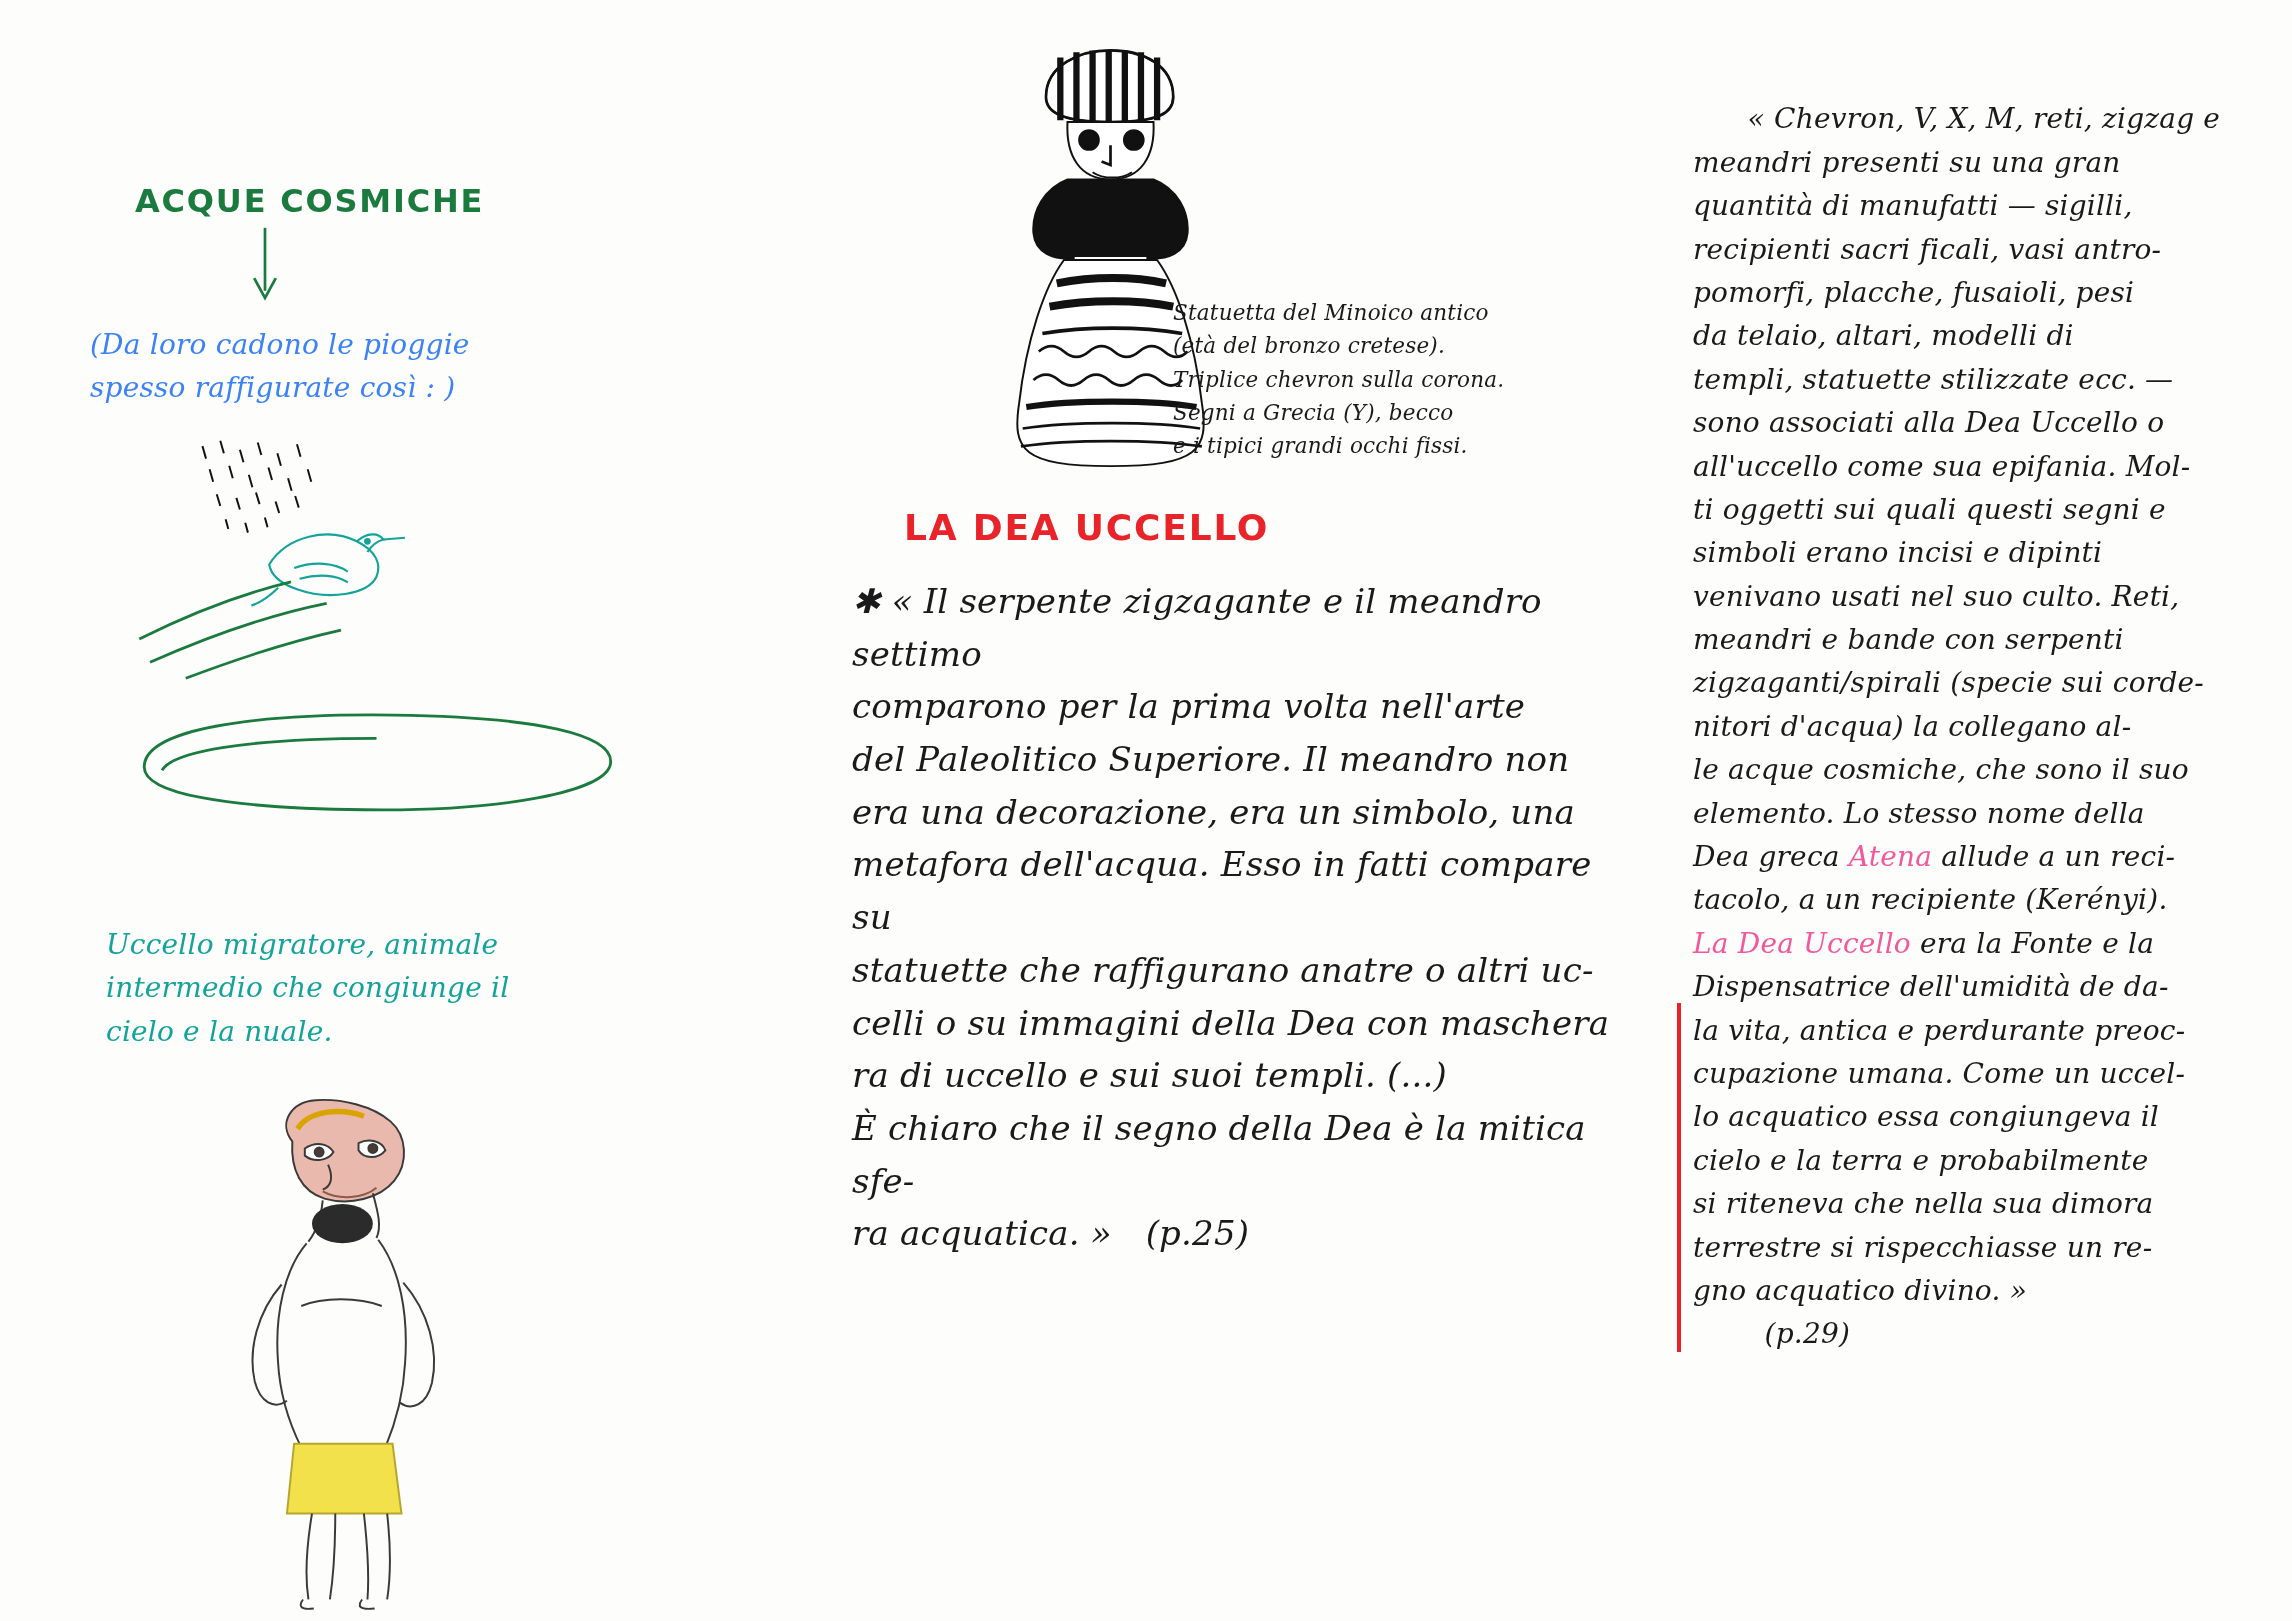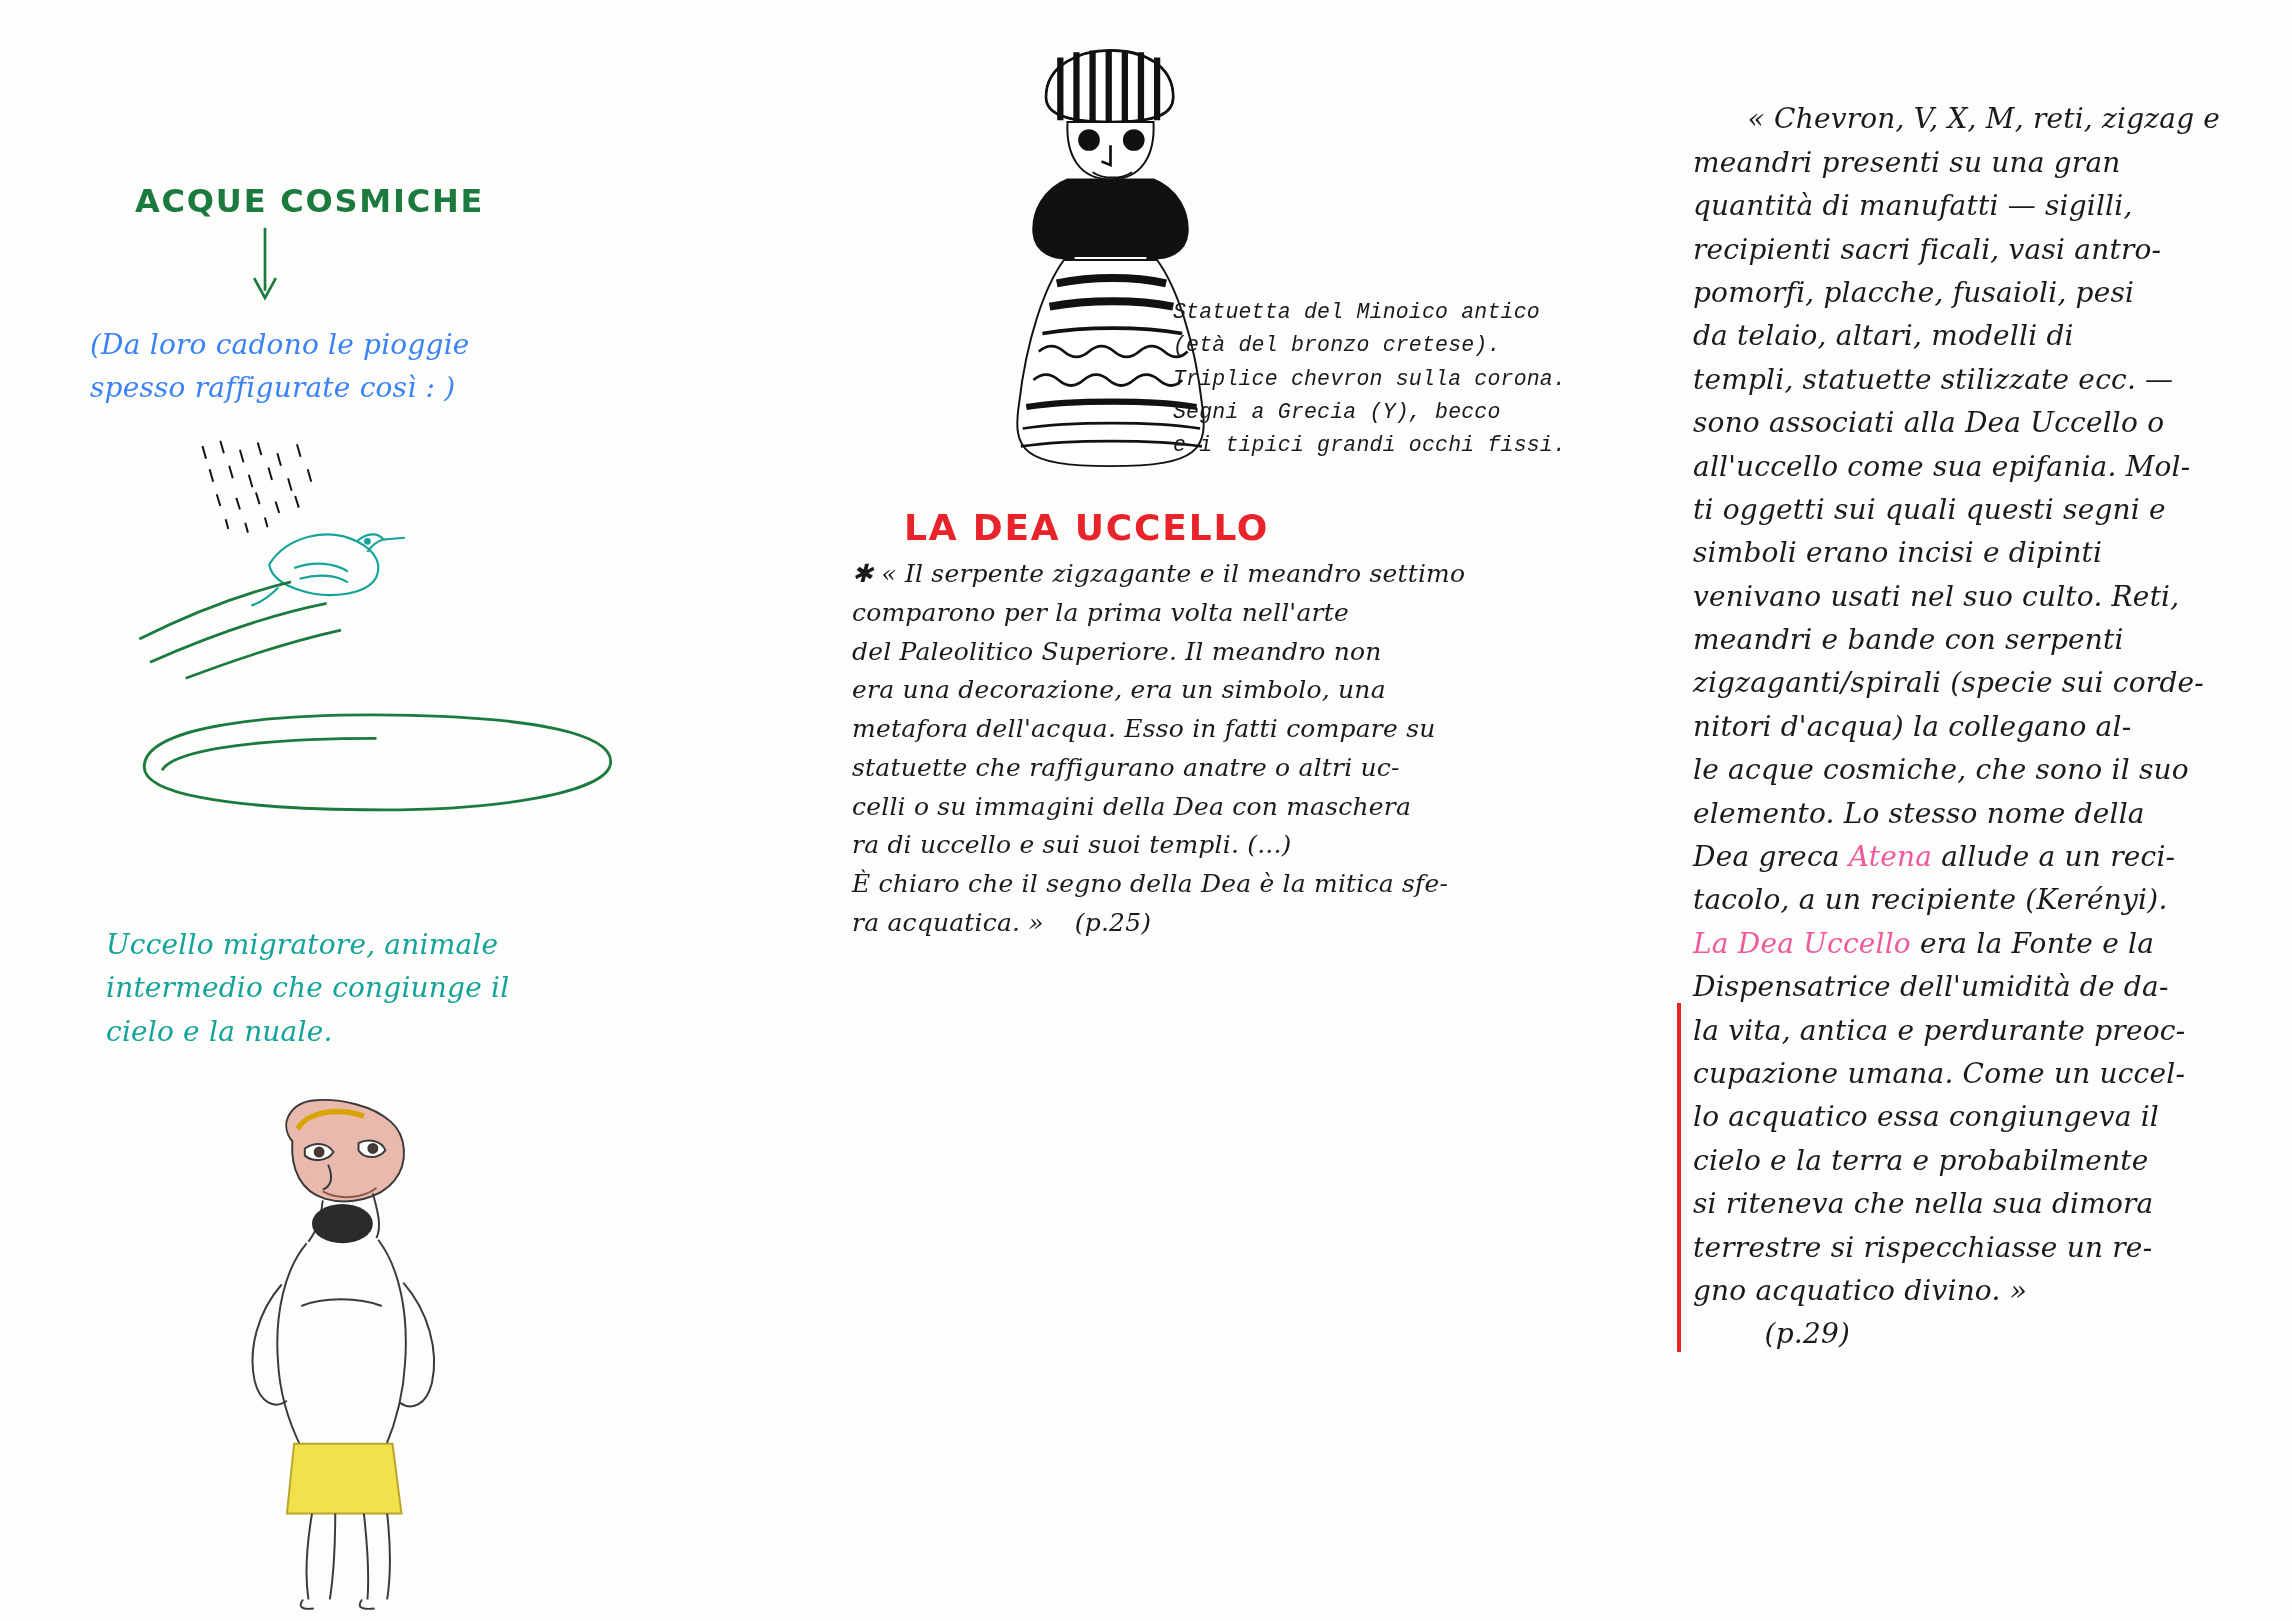--- a/index.html
+++ b/index.html
@@ -129,35 +129,34 @@
     left: 179px; top: 18px;
     width: 287px; height: 448px;
   }
 
   #caption-statuetta {
     position: absolute;
     left: 385px; top: 269px;
     width: 421px;
     font-size: 21.5px;
     color: #1a1a1a;
-    font-family: Liberation Mono, monospace;
   }
 
   #title-dea-uccello {
     position: absolute;
     left: 116px; top: 466px;
     font-size: 36px;
     color: #e8242a;
   }
 
   #quote-serpente {
     position: absolute;
-    left: 64px; top: 528px;
+    left: 64px; top: 548px;
     width: 770px;
-    font-size: 25px;
+    font-size: 34px;
     color: #1a1a1a;
   }
 
   #quote-cosmogonia {
     position: absolute;
     left: 58px; top: 1182px;
     width: 734px;
     font-size: 27px;
     color: #1a1a1a;
   }

